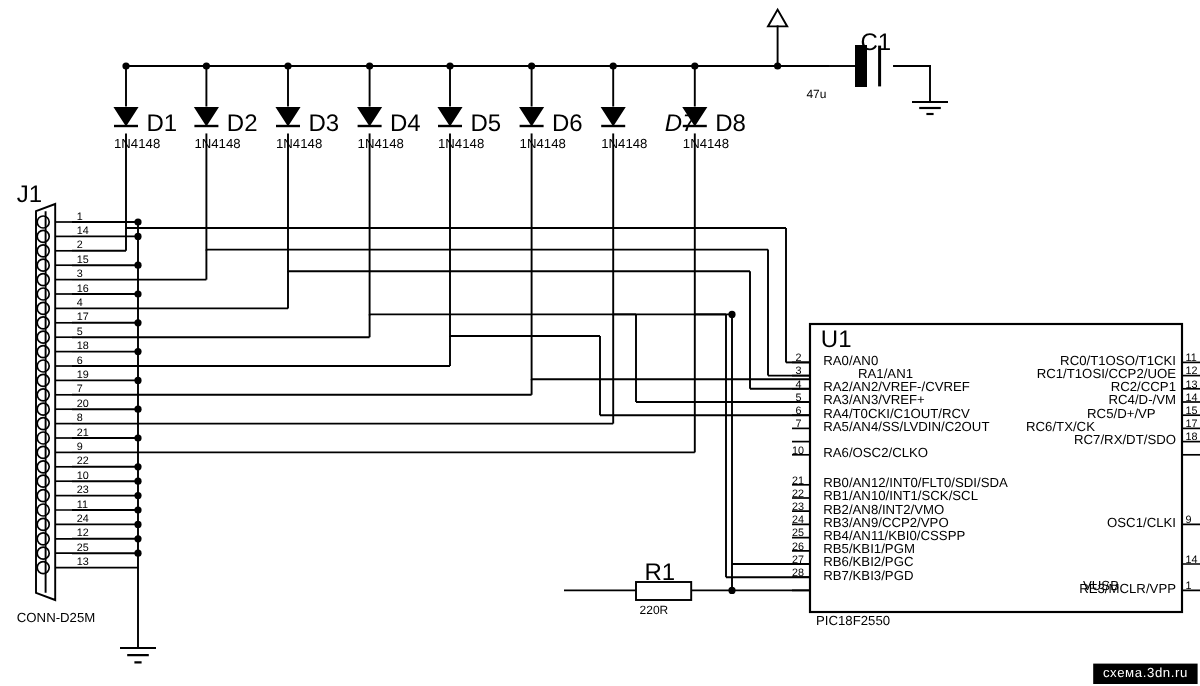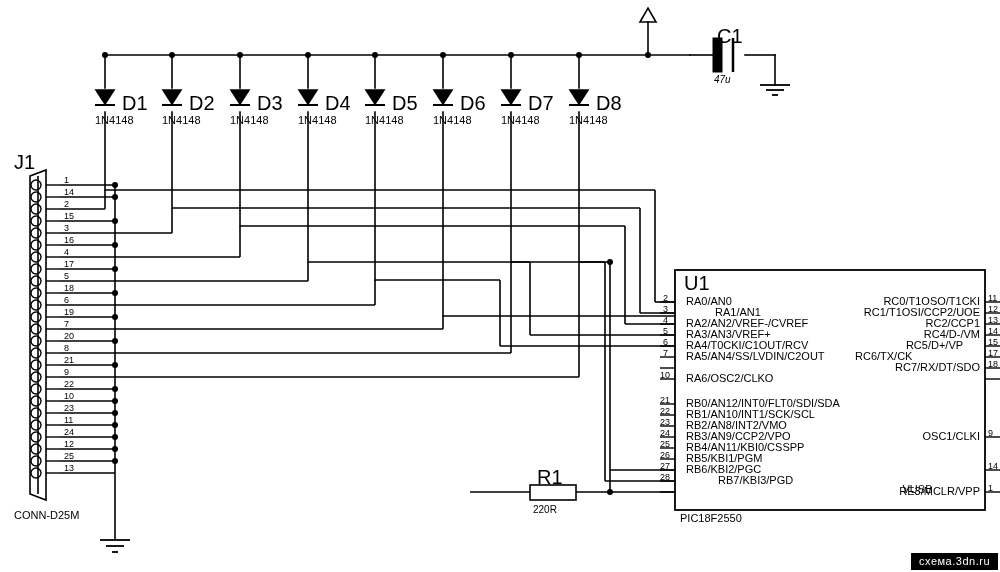--- a/index.html
+++ b/index.html
@@ -332,27 +332,27 @@
 <div class="lbl t11" style="left:189px;top:93px;">D2</div>
 <div class="lbl t8" style="left:162px;top:115px;">1N4148</div>
 <div class="lbl t11" style="left:257px;top:93px;">D3</div>
 <div class="lbl t8" style="left:230px;top:115px;">1N4148</div>
 <div class="lbl t11" style="left:325px;top:93px;">D4</div>
 <div class="lbl t8" style="left:298px;top:115px;">1N4148</div>
 <div class="lbl t11" style="left:392px;top:93px;">D5</div>
 <div class="lbl t8" style="left:365px;top:115px;">1N4148</div>
 <div class="lbl t11" style="left:460px;top:93px;">D6</div>
 <div class="lbl t8" style="left:433px;top:115px;">1N4148</div>
-<div class="lbl t11" style="left:528px;top:93px;">D7</div>
+<div class="lbl t11" style="left:554px;top:93px;font-style:italic;">D7</div>
 <div class="lbl t8" style="left:501px;top:115px;">1N4148</div>
 <div class="lbl t11" style="left:596px;top:93px;">D8</div>
 <div class="lbl t8" style="left:569px;top:115px;">1N4148</div>
 
 <div class="lbl t11" style="left:717px;top:26px;">C1</div>
-<div class="lbl t7" style="left:714px;top:75px;font-style:italic;">47u</div>
+<div class="lbl t7" style="left:672px;top:75px;">47u</div>
 
 <div class="lbl t11" style="left:537px;top:467px;">R1</div>
 <div class="lbl t7" style="left:533px;top:505px;">220R</div>
 
 <div class="lbl t11" style="left:684px;top:273px;">U1</div>
 <div class="lbl t8" style="left:680px;top:513px;">PIC18F2550</div>
 
 <div class="lbl pin" style="left:663px;top:294px;">2</div>
 <div class="lbl pin" style="left:663px;top:305px;">3</div>
 <div class="lbl pin" style="left:663px;top:316px;">4</div>
@@ -376,21 +376,21 @@
 <div class="lbl t8" style="left:686px;top:340px;">RA4/T0CKI/C1OUT/RCV</div>
 <div class="lbl t8" style="left:686px;top:351px;">RA5/AN4/SS/LVDIN/C2OUT</div>
 <div class="lbl t8" style="left:686px;top:373px;">RA6/OSC2/CLKO</div>
 <div class="lbl t8" style="left:686px;top:398px;">RB0/AN12/INT0/FLT0/SDI/SDA</div>
 <div class="lbl t8" style="left:686px;top:409px;">RB1/AN10/INT1/SCK/SCL</div>
 <div class="lbl t8" style="left:686px;top:420px;">RB2/AN8/INT2/VMO</div>
 <div class="lbl t8" style="left:686px;top:431px;">RB3/AN9/CCP2/VPO</div>
 <div class="lbl t8" style="left:686px;top:442px;">RB4/AN11/KBI0/CSSPP</div>
 <div class="lbl t8" style="left:686px;top:453px;">RB5/KBI1/PGM</div>
 <div class="lbl t8" style="left:686px;top:464px;">RB6/KBI2/PGC</div>
-<div class="lbl t8" style="left:686px;top:475px;margin-left:32px;">RB7/KBI3/PGD</div>
+<div class="lbl t8" style="left:686px;top:475px;">RB7/KBI3/PGD</div>
 
 <div class="lbl t8" style="left:855px;top:296px;width:125px;text-align:right;">RC0/T1OSO/T1CKI</div>
 <div class="lbl t8" style="left:855px;top:307px;width:125px;text-align:right;">RC1/T1OSI/CCP2/UOE</div>
 <div class="lbl t8" style="left:855px;top:318px;width:125px;text-align:right;">RC2/CCP1</div>
 <div class="lbl t8" style="left:855px;top:329px;width:125px;text-align:right;">RC4/D-/VM</div>
 <div class="lbl t8" style="left:872px;top:340px;width:125px;text-align:center;">RC5/D+/VP</div>
 <div class="lbl t8" style="left:855px;top:351px;width:125px;text-align:left;">RC6/TX/CK</div>
 <div class="lbl t8" style="left:855px;top:362px;width:125px;text-align:right;">RC7/RX/DT/SDO</div>
 <div class="lbl t8" style="left:855px;top:431px;width:125px;text-align:right;">OSC1/CLKI</div>
 <div class="lbl t8" style="left:855px;top:484px;width:125px;text-align:center;">VUSB</div>

